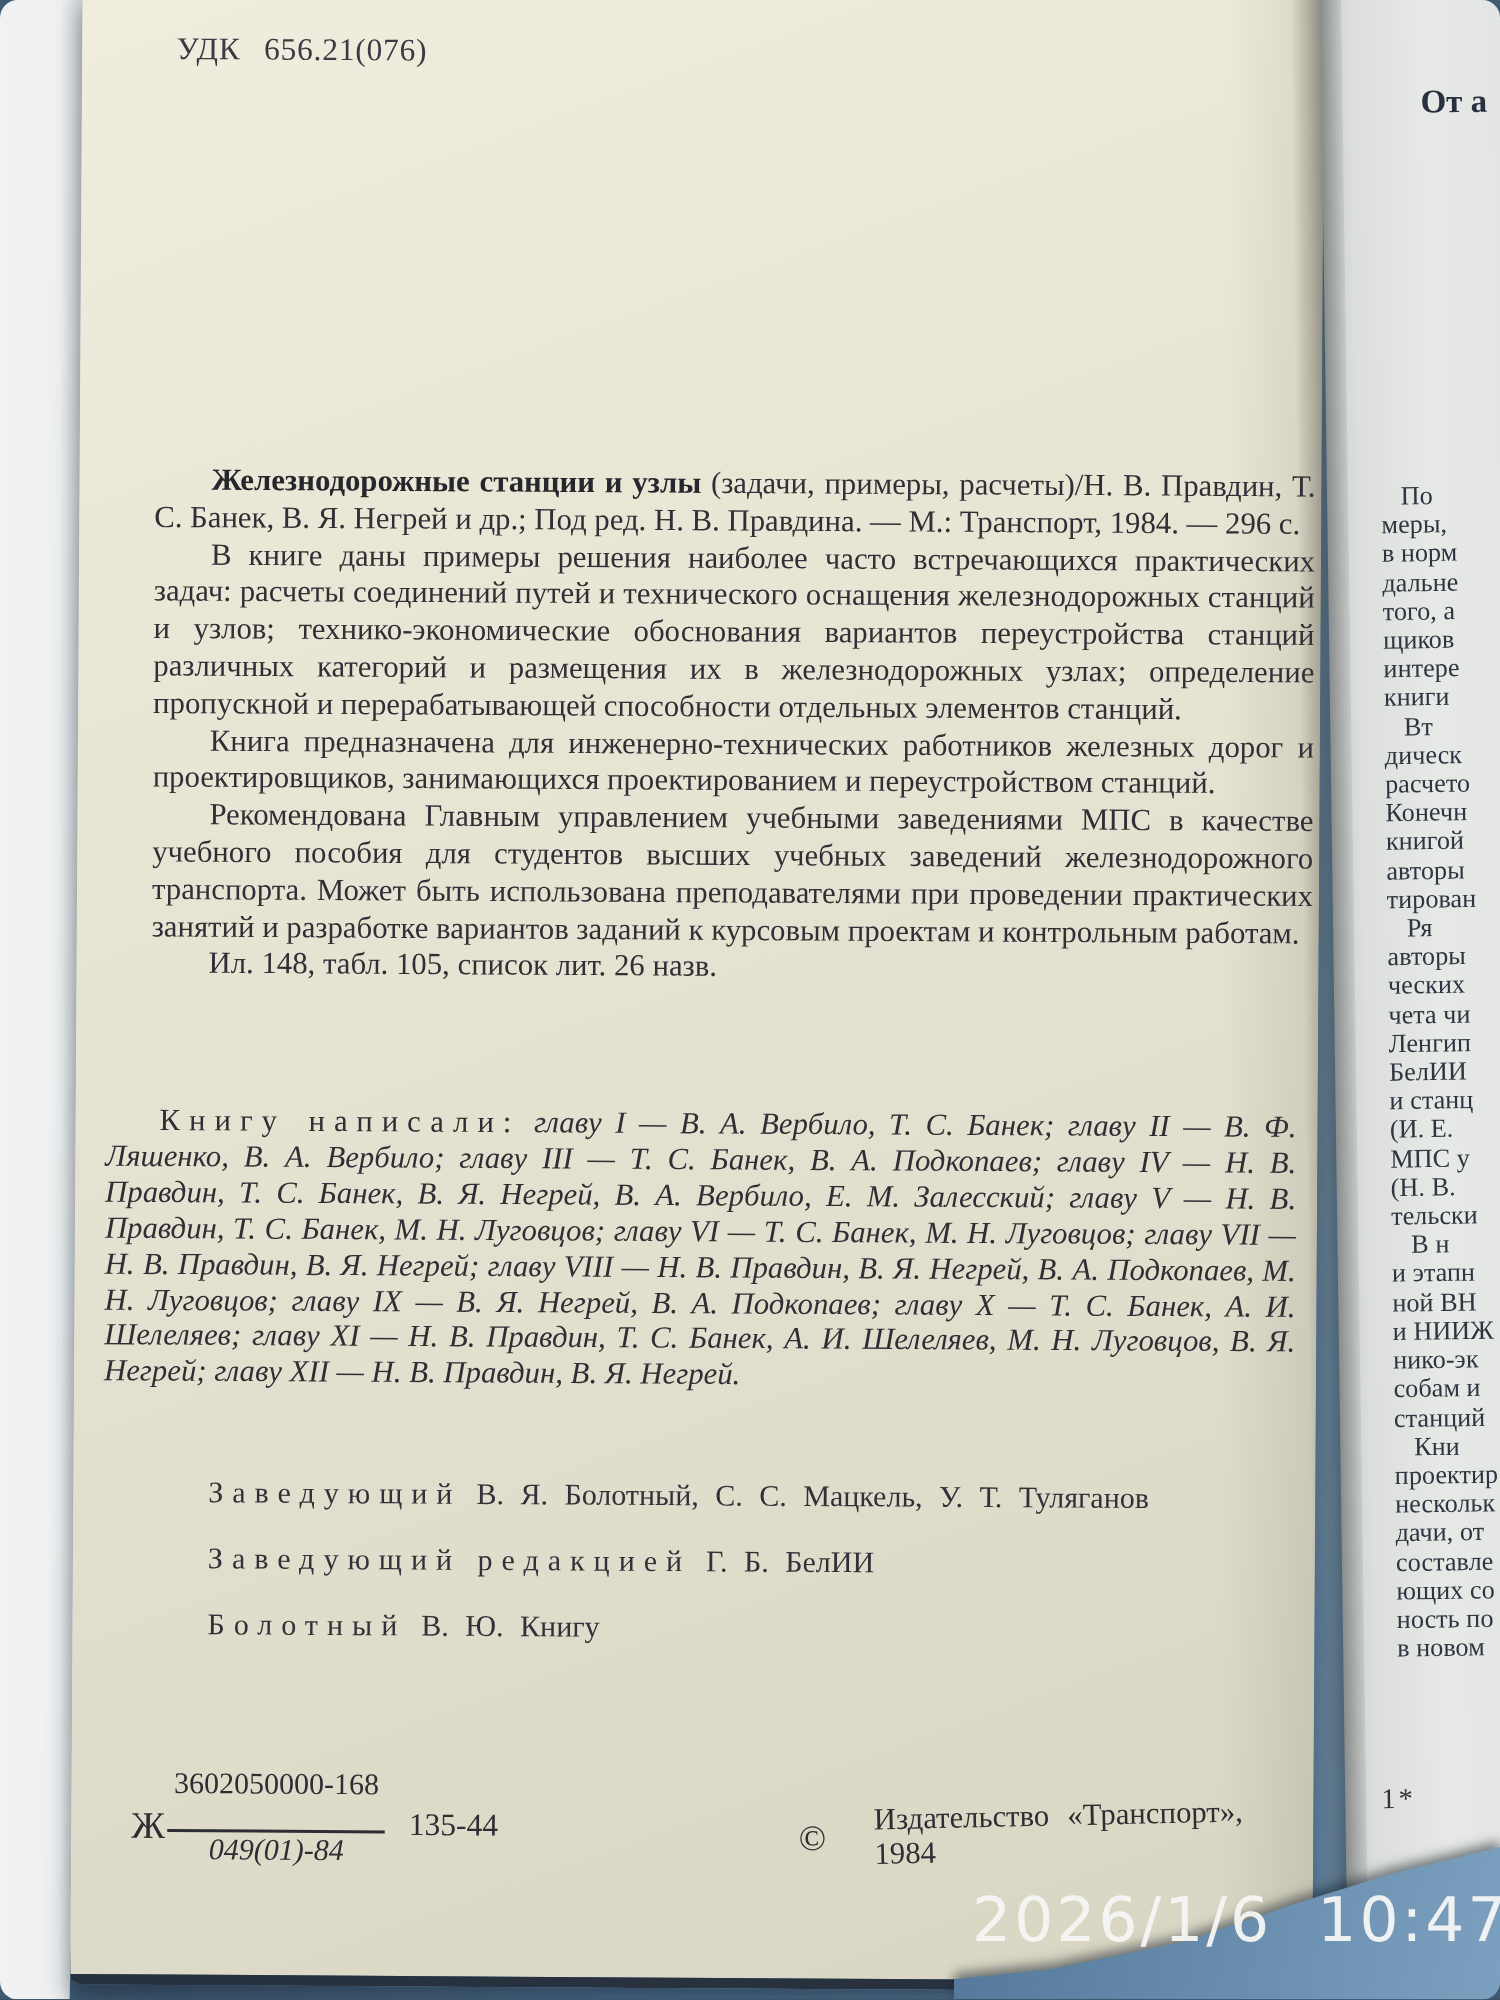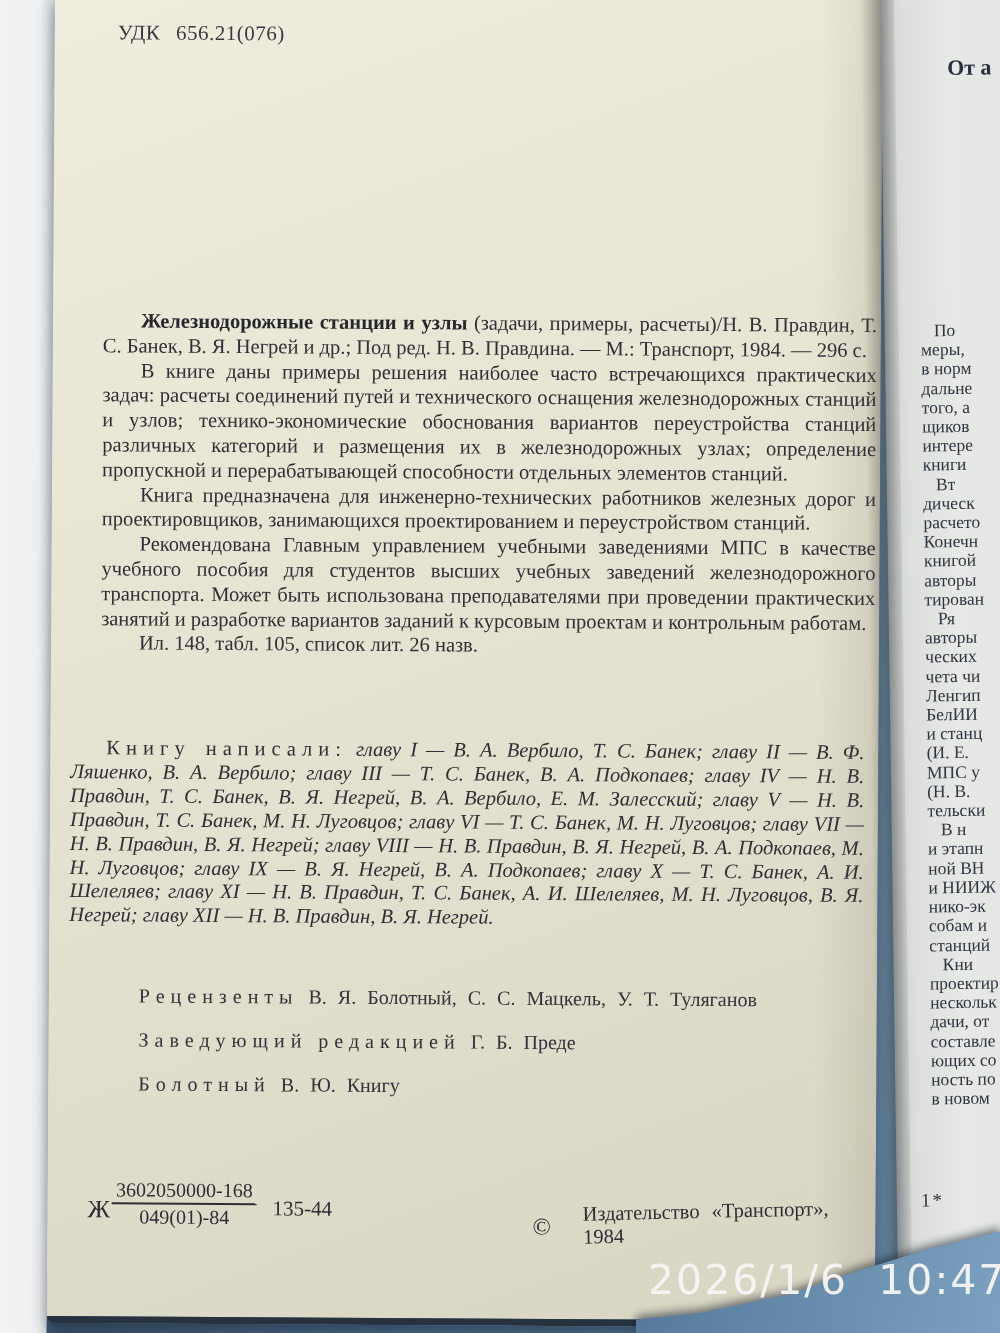--- a/index.html
+++ b/index.html
@@ -1,19 +1,20 @@
 <!DOCTYPE html>
 <html><head>
 <meta charset="utf-8">
 <style>
   html,body{margin:0;padding:0;background:#3f5a72;}
   .stage{
     position:relative;width:1000px;height:1333px;overflow:hidden;
     font-family:"Liberation Serif", serif;
     background:linear-gradient(75deg,#3f5a72 0%,#55789a 30%,#6388a8 60%,#779cbc 100%);
+    border-radius:12px;
   }
   
   .edge-stack{
     position:absolute;left:0;top:0;width:80px;height:1333px;
     background:linear-gradient(90deg,#f0f2f3 0%,#eef0f1 50%,#dde2e4 62%,#ccd1d4 76%,#b8bec2 88%,#a9b0b5 100%);
     clip-path:polygon(0 0,100% 0,58% 100%,0 100%);
   }
   
   .page-left{
     position:absolute;left:55px;top:-6px;width:828px;height:1322px;
@@ -37,22 +38,22 @@
   .authors{position:absolute;left:20px;top:742px;width:794px;font-size:20.5px;line-height:23.9px;text-align:justify;color:#2f2e35;text-indent:36px;}
   .authors .lead{font-style:normal;letter-spacing:6px;}
   .authors .it{font-style:italic;}
   .reviewers{position:absolute;left:90px;top:990px;width:700px;font-size:20px;color:#32313a;}
   .rev-row{margin-bottom:21px;}
   .rev-role{letter-spacing:6px;}
   .rev-names{word-spacing:6px;margin-left:10px;}
   .imprint-code{position:absolute;left:40px;top:1184px;display:flex;align-items:center;color:#2e2d34;}
   .code-prefix{font-size:25px;margin-right:2px;transform:translateY(6px);}
   .frac{display:inline-block;text-align:center;font-size:20px;line-height:23px;}
-  .frac .num{display:block;border-bottom:2px solid #2e2d34;padding:0 4px 1px;}
-  .frac .den{display:block;padding-top:1px;}
+  .frac .num{display:block;border-bottom:2px solid #2e2d34;padding:0 4px 18px;}
+  .frac .den{display:block;padding-top:1px;font-style:italic;}
   .code-suffix{font-size:21px;margin-left:16px;transform:translateY(4px);}
   .copyright{position:absolute;left:485px;top:1202px;display:flex;align-items:center;transform:rotate(-1.6deg);color:#2e2d34;}
   .copy-symbol{font-size:24px;margin-right:32px;}
   .copy-text{font-size:20.5px;word-spacing:7px;}
   
   .gutter{
     position:absolute;left:860px;top:-4px;width:34px;height:1314px;
     transform:rotate(-0.8deg);transform-origin:top left;
     background:linear-gradient(90deg,rgba(60,58,48,0) 0%,rgba(68,66,56,.30) 40%,rgba(44,48,50,.42) 58%,rgba(90,95,95,.12) 100%);
     pointer-events:none;z-index:4;
@@ -104,24 +105,24 @@
           <div class="para">Ил. 148, табл. 105, список лит. 26 назв.</div>
         </div>
     </div>
 
     <div class="authors">
       <span class="lead">Книгу написали:</span><span class="it"> главу I — В. А. Вербило, Т. С. Банек; главу II — В. Ф. Ляшенко, В. А. Вербило; главу III — Т. С. Банек, В. А. Подкопаев; главу IV — Н. В. Правдин, Т. С. Банек, В. Я. Негрей, В. А. Вербило, Е. М. Залесский; главу V — Н. В. Правдин, Т. С. Банек, М. Н. Луговцов; главу VI — Т. С. Банек, М. Н. Луговцов; главу VII — Н. В. Правдин, В. Я. Негрей; главу VIII — Н. В. Правдин, В. Я. Негрей, В. А. Подкопаев, М. Н. Луговцов; главу IX — В. Я. Негрей, В. А. Подкопаев; главу X — Т. С. Банек, А. И. Шелеляев; главу XI — Н. В. Правдин, Т. С. Банек, А. И. Шелеляев, М. Н. Луговцов, В. Я. Негрей; главу XII — Н. В. Правдин, В. Я. Негрей.</span>
     </div>
 
     <div class="reviewers">
       <div class="rev-row">
-        <span class="rev-role">Рецензенты</span><span class="rev-names">В. Я. Болотный, С. С. Мацкель, У. Т. Туляганов</span>
+        <span class="rev-role">Заведующий</span><span class="rev-names">В. Я. Болотный, С. С. Мацкель, У. Т. Туляганов</span>
       </div>
       <div class="rev-row">
-        <span class="rev-role">Заведующий редакцией</span><span class="rev-names">Г. Б. Преде</span>
+        <span class="rev-role">Заведующий редакцией</span><span class="rev-names">Г. Б. БелИИ</span>
       </div>
       <div class="rev-row">
         <span class="rev-role">Болотный</span><span class="rev-names">В. Ю. Книгу</span>
       </div>
     </div>
 
     <div class="imprint-code">
       <span class="code-prefix">Ж</span>
       <span class="frac">
         <span class="num">3602050000-168</span>

